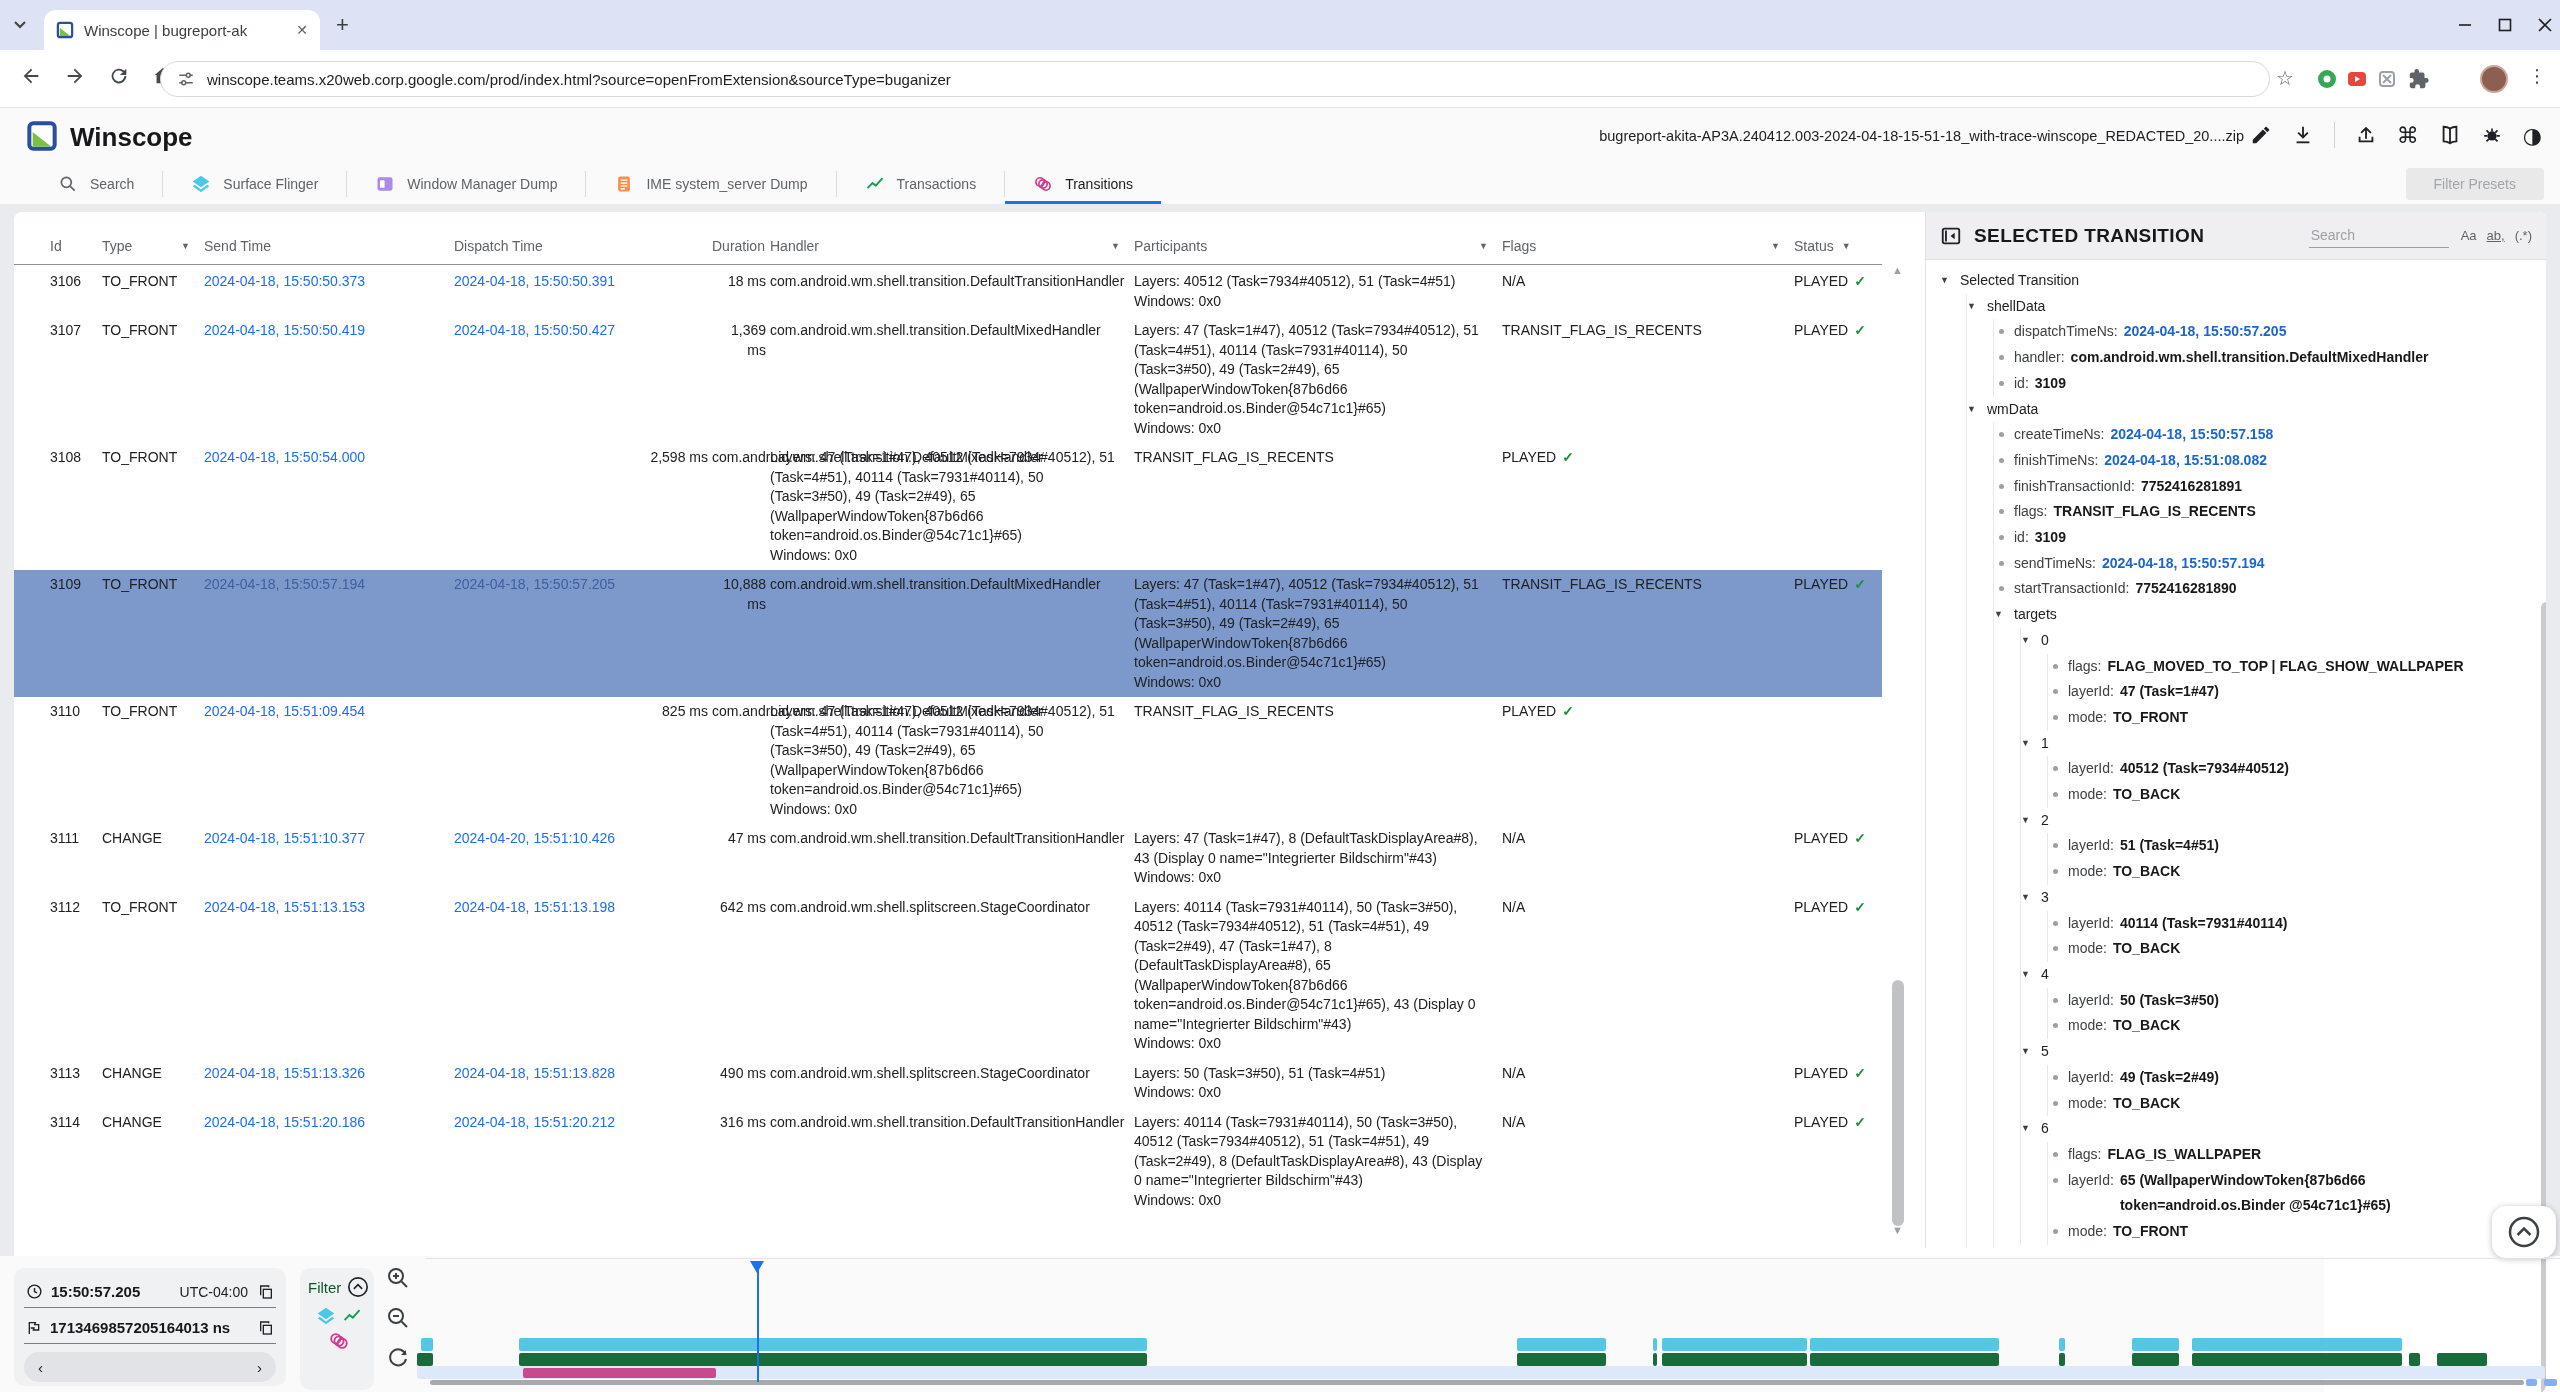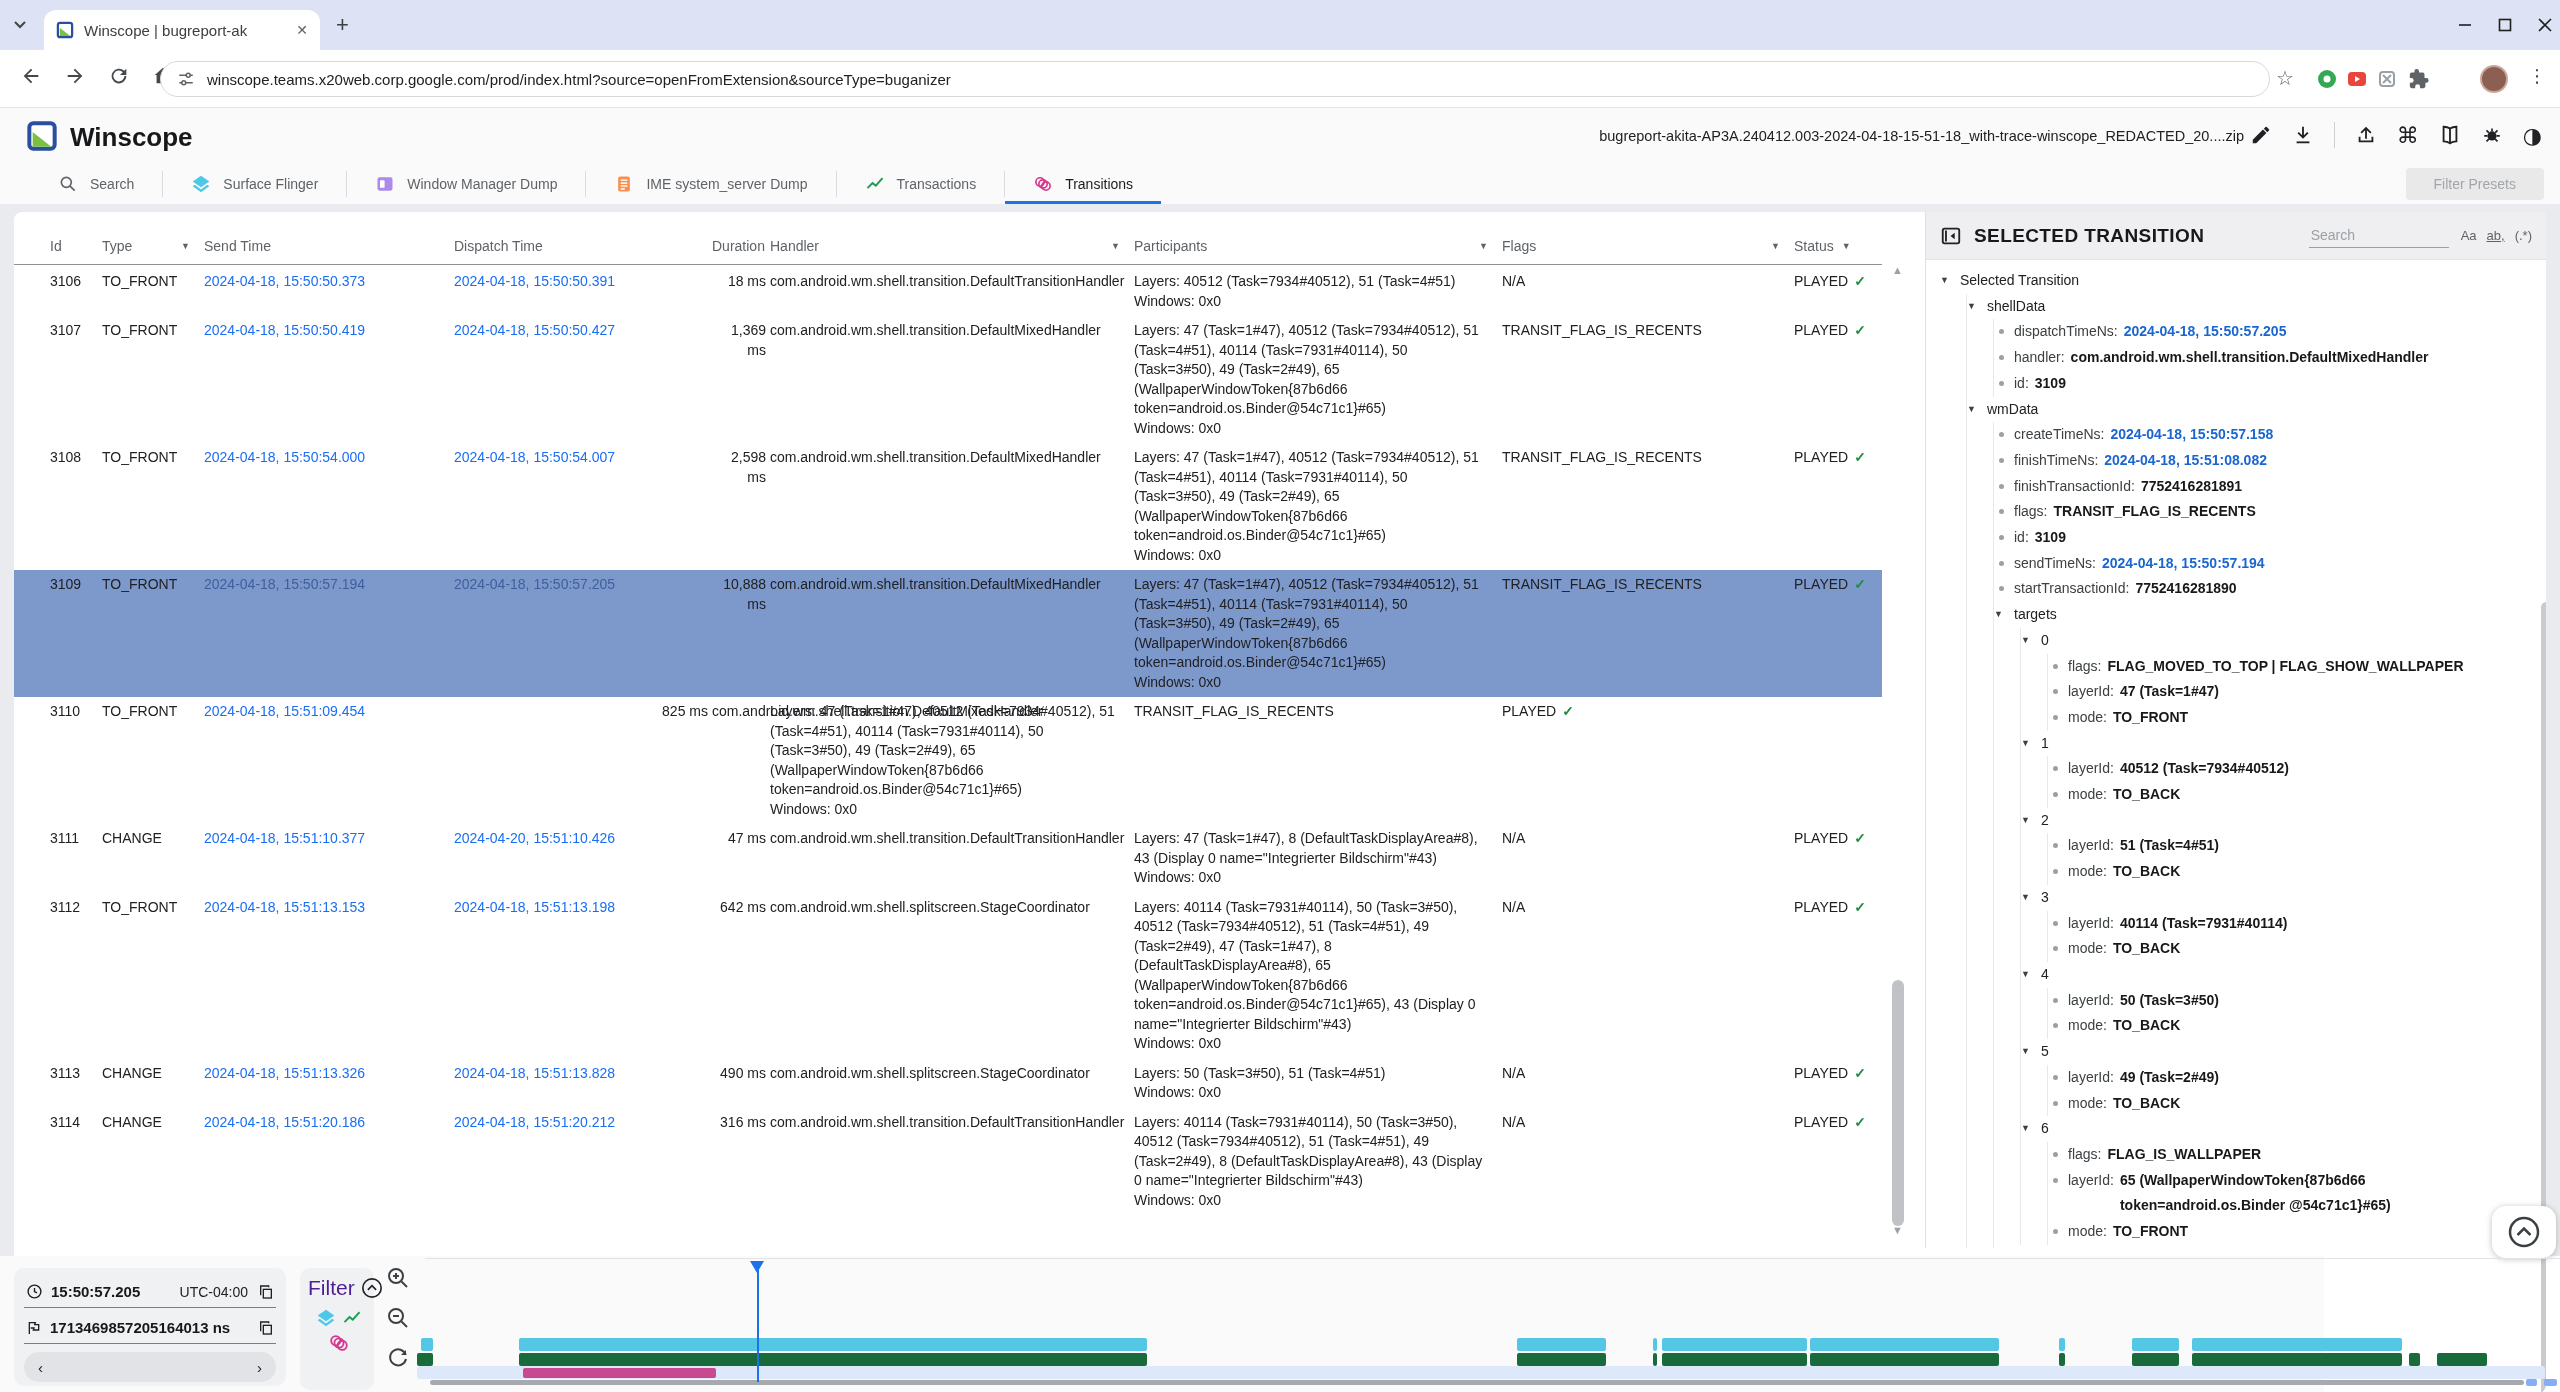--- a/index.html
+++ b/index.html
@@ -92,21 +92,21 @@
 
   
   .bottombar { position:absolute; top:1256px; left:0; width:2324px; height:136px; background:#fafafa; }
   .timecard { position:absolute; left:14px; top:12px; width:272px; height:118px; background:#f0f1f3; border-radius:10px; padding:8px 10px; }
   .tfield { display:flex; align-items:center; gap:8px; height:32px; border-bottom:1px solid #7a7e82; margin-bottom:4px; padding:0 2px; }
   .tfield .tval-main { font-size:15px; font-weight:bold; color:#17181a; flex:1; white-space:nowrap; }
   .tfield .tz { font-size:14px; color:#202124; margin-right:2px; }
   .navpill { margin-top:8px; height:30px; background:#e1e3e7; border-radius:16px; display:flex; align-items:center;
              justify-content:space-between; padding:0 14px; font-size:15px; color:#202124; }
   .filtercard { position:absolute; left:300px; top:12px; width:74px; height:122px; background:#f0f1f3; border-radius:10px; padding:8px; }
-  .filterhead { display:flex; align-items:center; gap:6px; font-size:21px; color:#4c1d95; }
+  .filterhead { display:flex; align-items:center; gap:6px; font-size:15px; color:#14532d; }
   .ficons { position:relative; height:80px; }
   .zoomcol { position:absolute; left:386px; top:10px; display:flex; flex-direction:column; gap:16px; color:#3c4043; }
   .tl-hair { position:absolute; left:425px; top:2px; width:2135px; height:1px; background:#e1e3e6; }
   .tlseg { position:absolute; border-radius:2px; }
   .tl-band { position:absolute; border-radius:3px; }
   .tl-cursor-line { position:absolute; width:2px; background:#1a73e8; }
   .tl-cursor-tri { position:absolute; width:0; height:0; border-left:7px solid transparent; border-right:7px solid transparent; border-top:12px solid #1a73e8; }
   .hscroll-gray { position:absolute; height:5px; background:#a6a9ad; border-radius:3px; }
   .hscroll-blue { position:absolute; height:7px; background:#85aef5; border-radius:2px; }
 </style>
@@ -390,21 +390,20 @@
           <div>Windows: 0x0</div>
         </div>
         <div class="c">TRANSIT_FLAG_IS_RECENTS</div>
         <div class="c status"><span>PLAYED</span><span class="check">✓</span></div>
       </div>
       <div class="trow tgrid">
         <div></div>
         <div class="c">3108</div>
         <div class="c">TO_FRONT</div>
         <div class="c link">2024-04-18, 15:50:54.000</div>
-        <div class="c link">2024-04-18, 15:50:54.007</div>
         <div class="c dur">2,598 ms</div>
         <div class="c">com.android.wm.shell.transition.DefaultMixedHandler</div>
         <div class="c">
           <div>Layers: 47 (Task=1#47), 40512 (Task=7934#40512), 51 (Task=4#51), 40114 (Task=7931#40114), 50 (Task=3#50), 49 (Task=2#49), 65 (WallpaperWindowToken{87b6d66 token=android.os.Binder@54c71c1}#65)</div>
           <div>Windows: 0x0</div>
         </div>
         <div class="c">TRANSIT_FLAG_IS_RECENTS</div>
         <div class="c status"><span>PLAYED</span><span class="check">✓</span></div>
       </div>
       <div class="trow tgrid selected">

